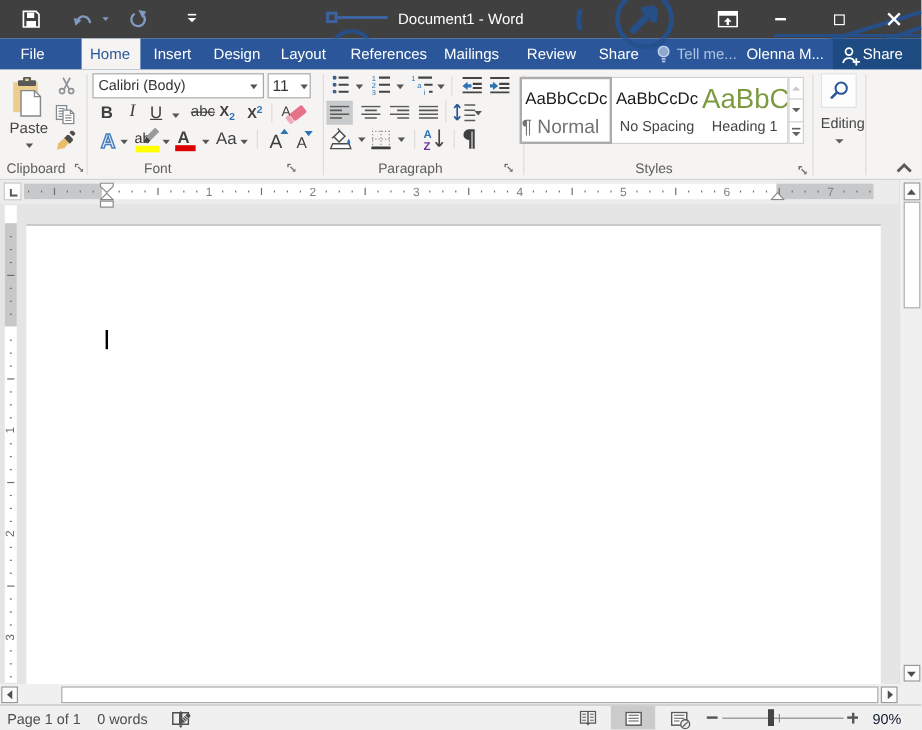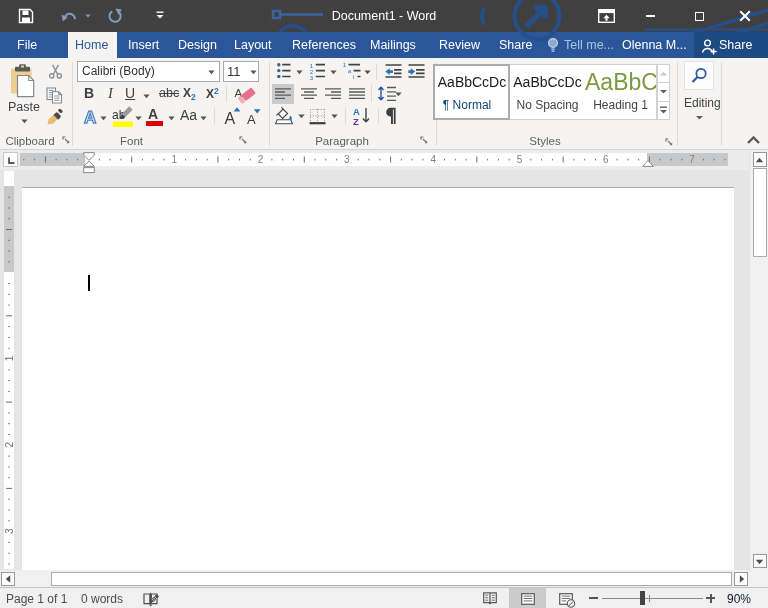--- a/index.html
+++ b/index.html
@@ -314,21 +314,21 @@
   <div class="abs glabel" style="left:300px;top:77px;width:84px;text-align:center;">Paragraph</div>
   <svg class="abs" style="left:420px;top:78px;" width="10" height="10" viewBox="0 0 10 10">
     <path d="M1 3.4 V1 h2.4" stroke="#6f6f6f" stroke-width="1.2" fill="none"></path>
     <path d="M3 3 l3 3" stroke="#6f6f6f" stroke-width="1.1"></path>
     <path d="M7.2 7.2 h-2.7 l2.7 -2.7 z" fill="#6f6f6f"></path>
   </svg>
 
   <div class="abs" style="left:433px;top:6px;width:224px;height:56px;background:#fff;border:1px solid #d0d0d0;overflow:hidden;"></div>
   <div class="abs" style="left:433px;top:6px;width:77px;height:56px;border:2.5px solid #acacac;background:#fff;"></div>
   <div class="abs" style="left:434px;top:16px;width:76px;text-align:center;color:#1a1a1a;font-size:14px;overflow:hidden;">AaBbCcDc</div>
-  <div class="abs" style="left:434px;top:40px;width:66px;text-align:center;color:#0c4a6e;font-size:12px;">¶ Normal</div>
+  <div class="abs" style="left:434px;top:40px;width:66px;text-align:center;color:#737373;font-size:16px;">¶ Normal</div>
   <div class="abs" style="left:510px;top:16px;width:75px;text-align:center;color:#1a1a1a;font-size:14px;overflow:hidden;">AaBbCcDc</div>
   <div class="abs" style="left:510px;top:40px;width:75px;text-align:center;color:#444;font-size:12px;">No Spacing</div>
   <div class="abs" style="left:585px;top:11px;width:71px;text-align:left;color:#7d9a41;font-size:23px;overflow:hidden;white-space:nowrap;">AaBbCc</div>
   <div class="abs" style="left:585px;top:40px;width:71px;text-align:center;color:#444;font-size:12px;">Heading 1</div>
 
   <div class="abs" style="left:657px;top:6px;width:13px;height:56px;background:#fff;border:1px solid #d0d0d0;"></div>
   <div class="abs" style="left:657px;top:24px;width:13px;height:1px;background:#d0d0d0;"></div>
   <div class="abs" style="left:657px;top:43px;width:13px;height:1px;background:#d0d0d0;"></div>
   <svg class="abs" style="left:659px;top:13px;" width="9" height="6" viewBox="0 0 9 6">
       <path d="M1 4.5 l3.5 -3.5 L8 4.5 z" fill="#c8c8c8"></path>

